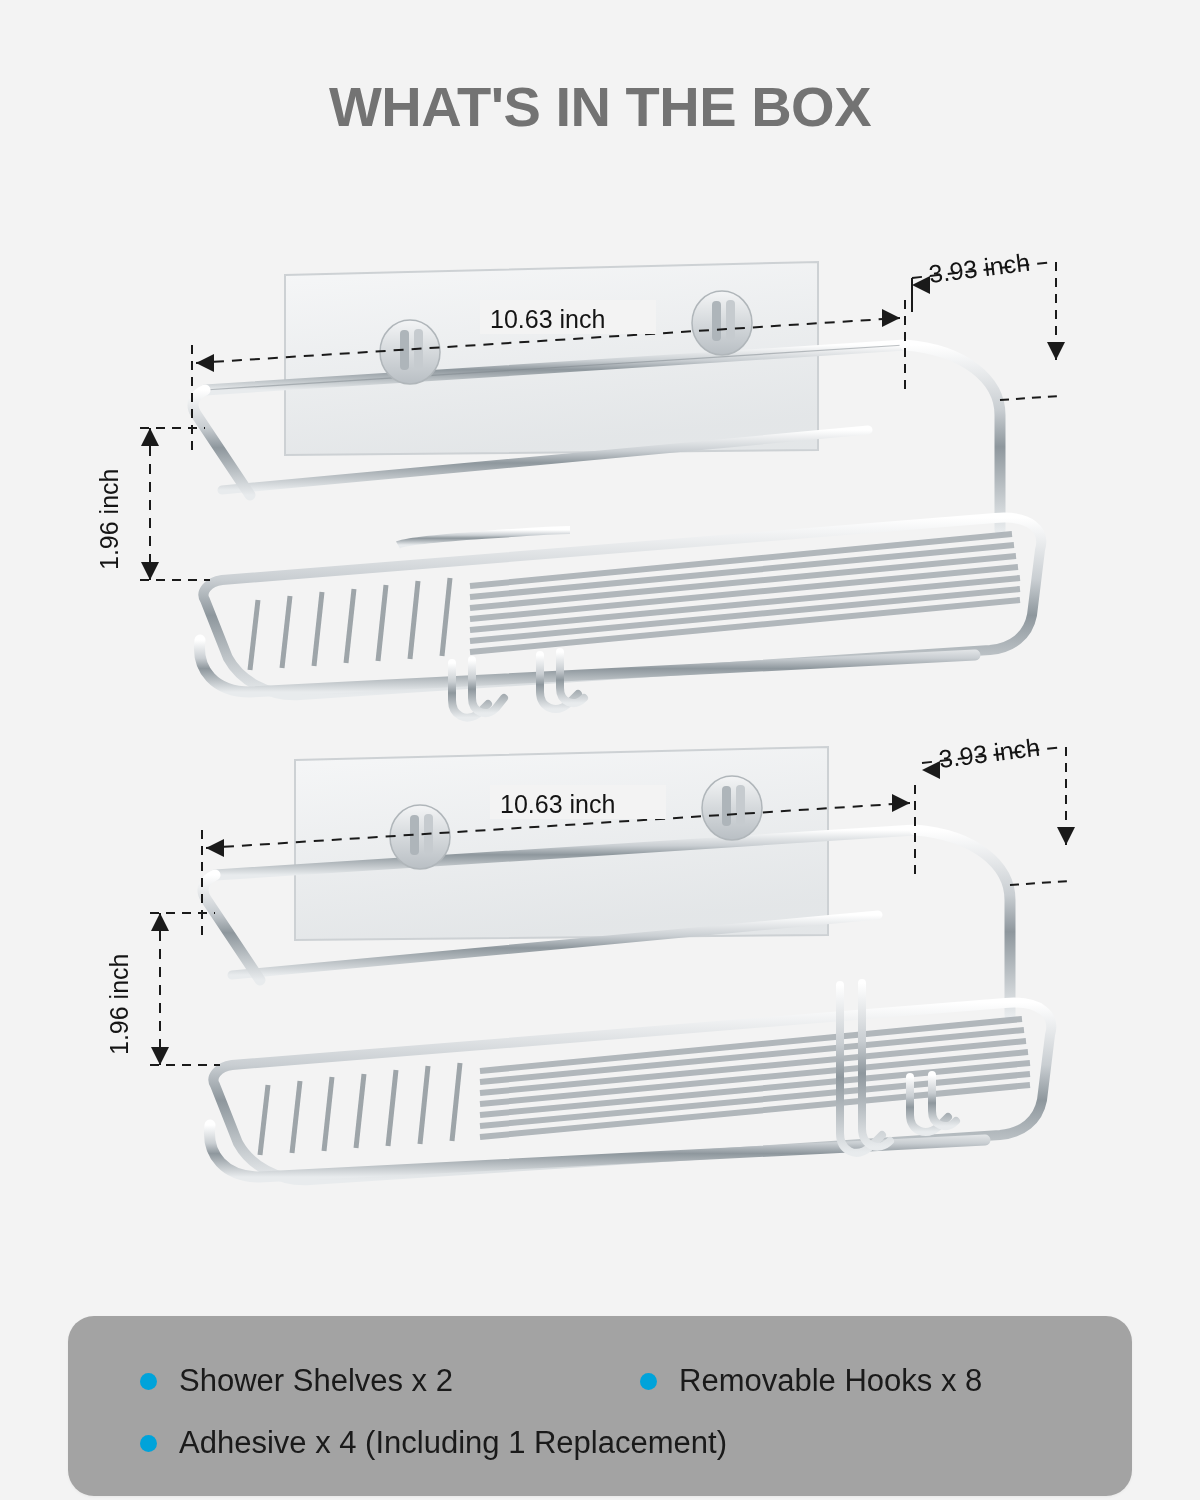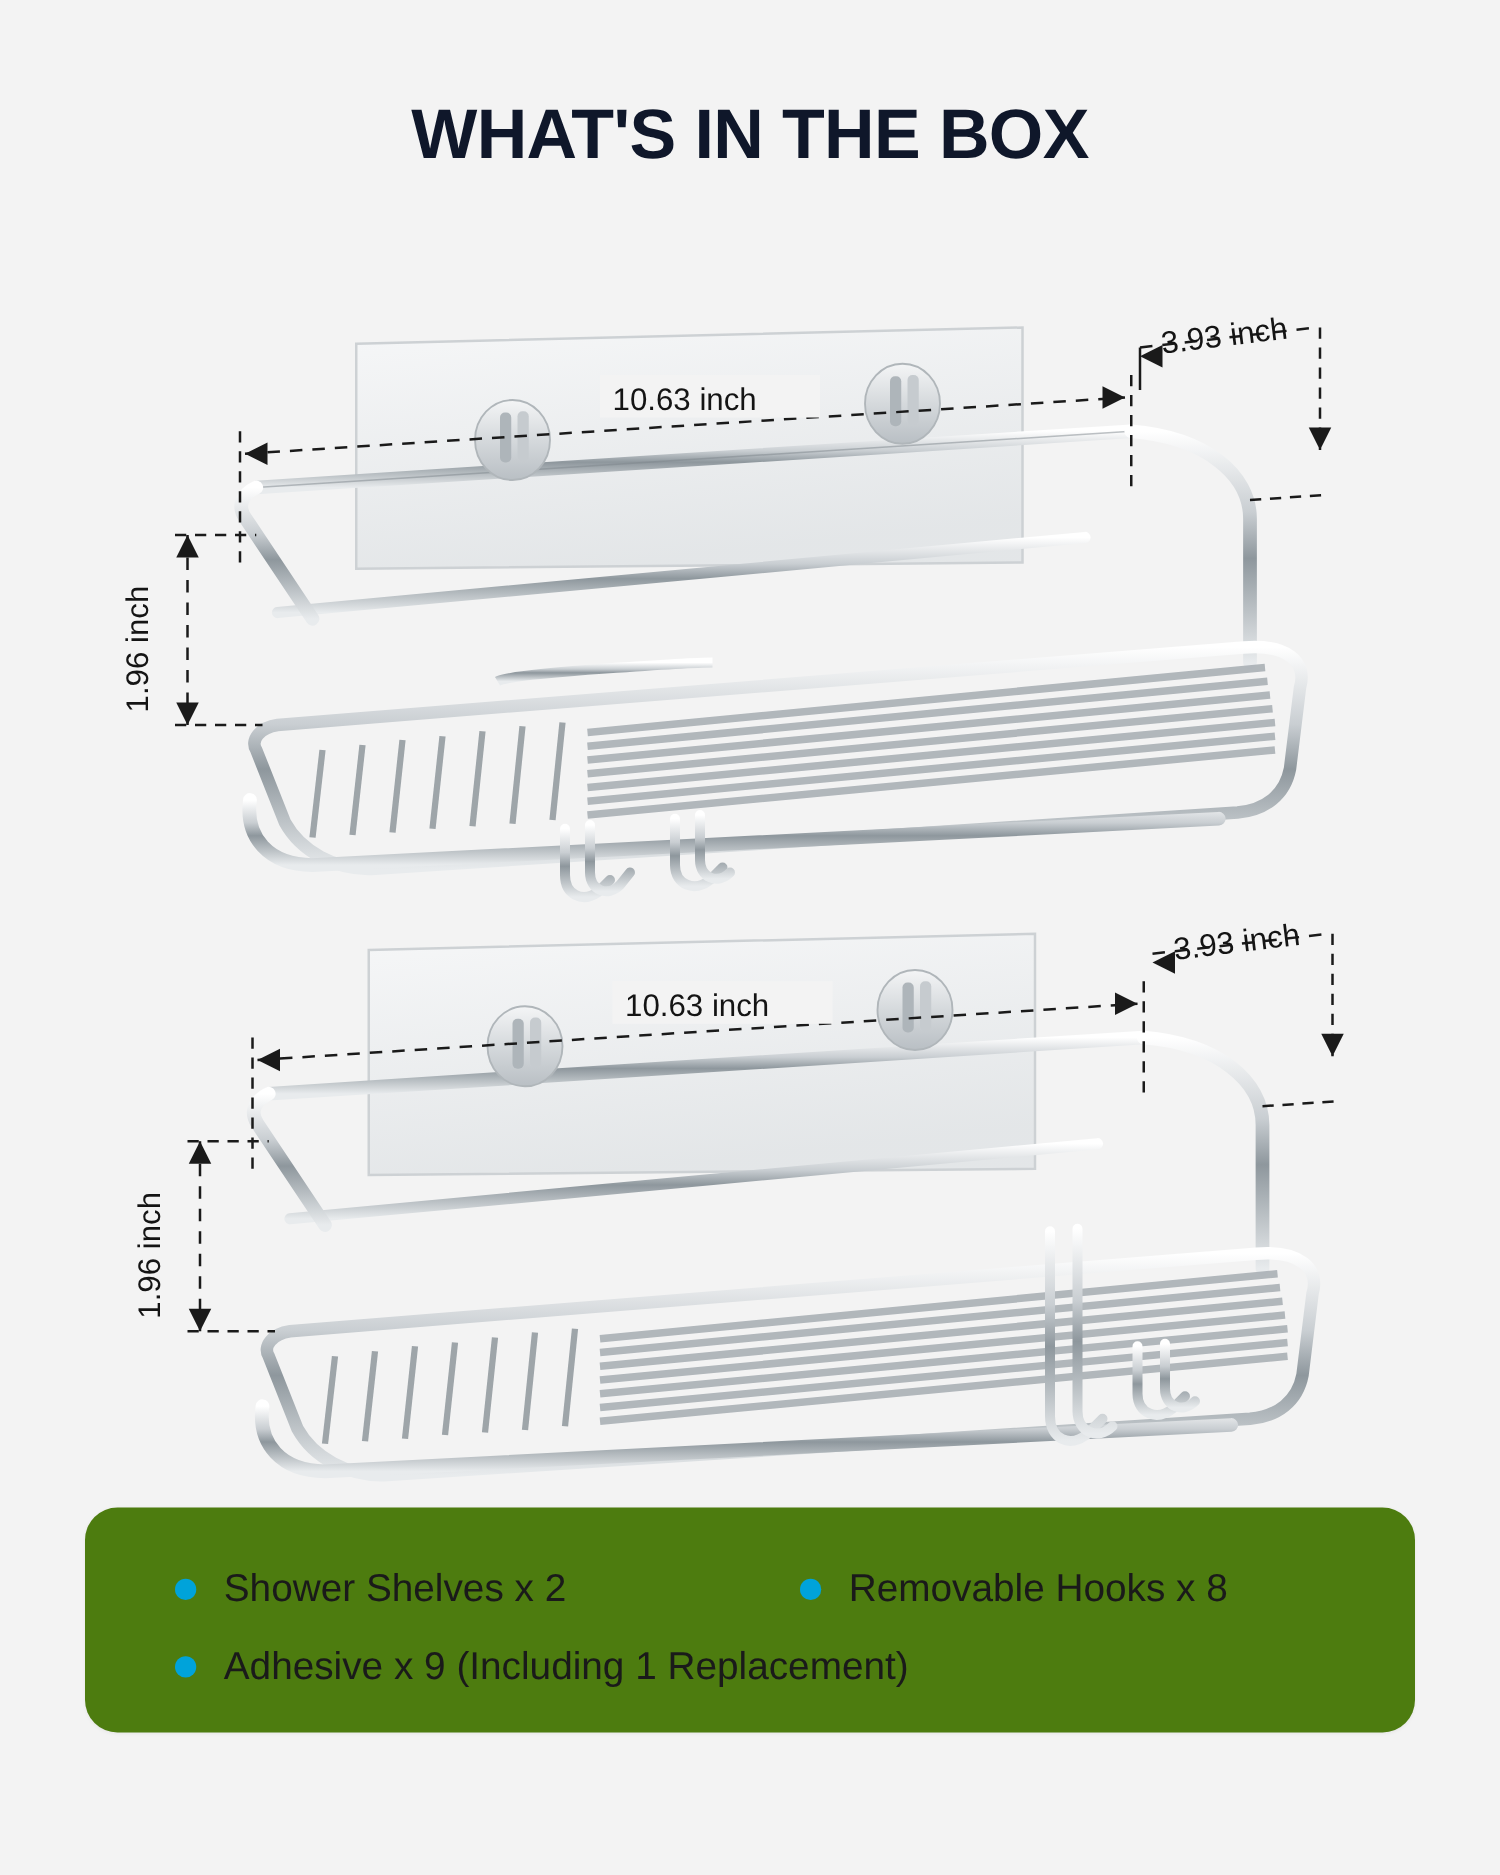--- a/index.html
+++ b/index.html
@@ -21,21 +21,21 @@
   }
   .title {
     position: absolute;
     top: 74px;
     left: 0;
     width: 1200px;
     text-align: center;
     font-size: 56px;
     font-weight: bold;
     letter-spacing: -0.5px;
-    color: #0f172a;
+    color: #737373;
     font-family: "Liberation Sans", sans-serif;
   }
 
   .product-area {
     position: absolute;
     top: 200px;
     left: 0;
     width: 1200px;
     height: 1060px;
   }
@@ -48,24 +48,24 @@
 
   .dim-label {
     font-family: "Liberation Sans", sans-serif;
     font-size: 25px;
     fill: #141414;
   }
 
   .legend {
     position: absolute;
     left: 68px;
-    top: 1206px;
+    top: 1316px;
     width: 1064px;
     height: 180px;
-    background: #4d7c0f;
+    background: #a3a3a3;
     border-radius: 26px;
     box-shadow: 0 1px 3px rgba(0,0,0,0.05);
   }
   .legend-grid {
     position: absolute;
     left: 72px;
     top: 34px;
     width: 950px;
   }
   .legend-row {
@@ -315,19 +315,19 @@
           <span class="legend-text">Shower Shelves x 2</span>
         </div>
         <div class="legend-item">
           <span class="bullet"></span>
           <span class="legend-text">Removable Hooks x 8</span>
         </div>
       </div>
       <div class="legend-row">
         <div class="legend-item">
           <span class="bullet"></span>
-          <span class="legend-text">Adhesive x 9 (Including 1 Replacement)</span>
+          <span class="legend-text">Adhesive x 4 (Including 1 Replacement)</span>
         </div>
       </div>
     </div>
   </div>
 
 </div>
 
 </body></html>

